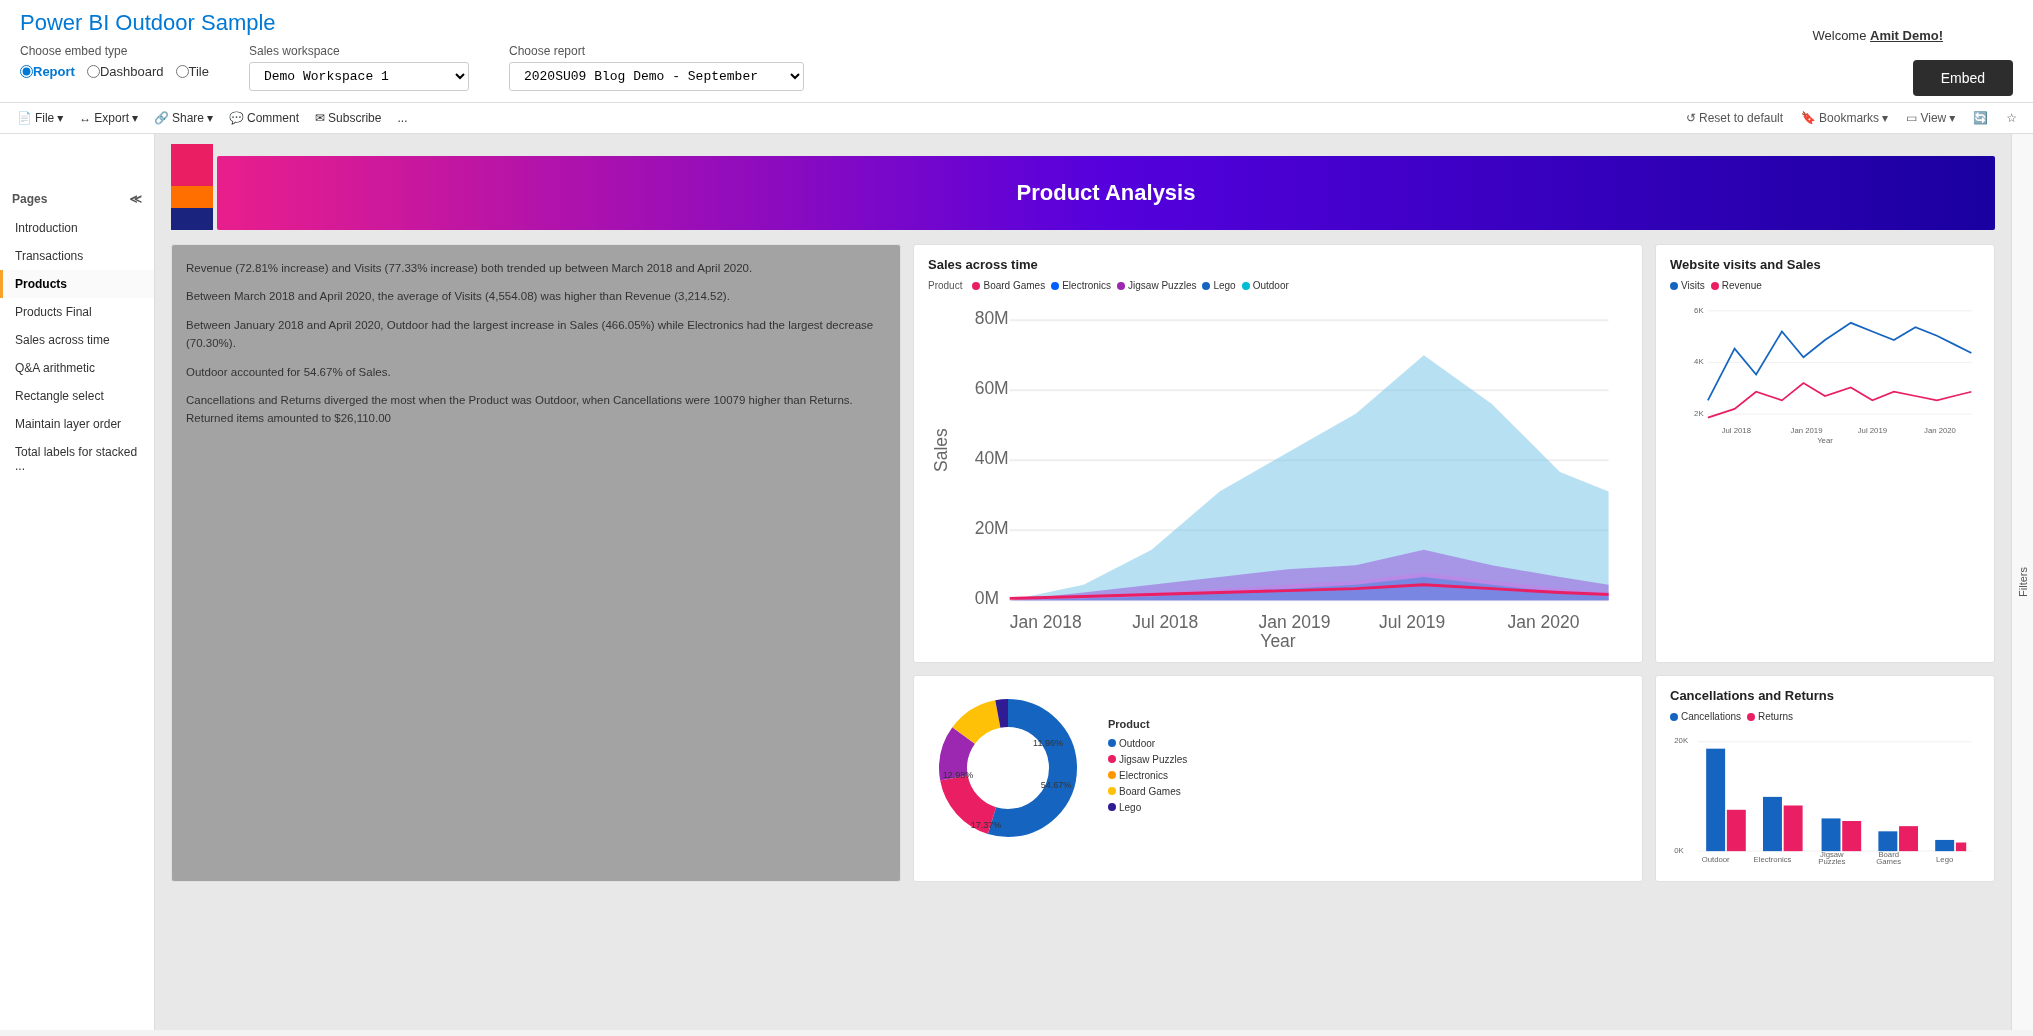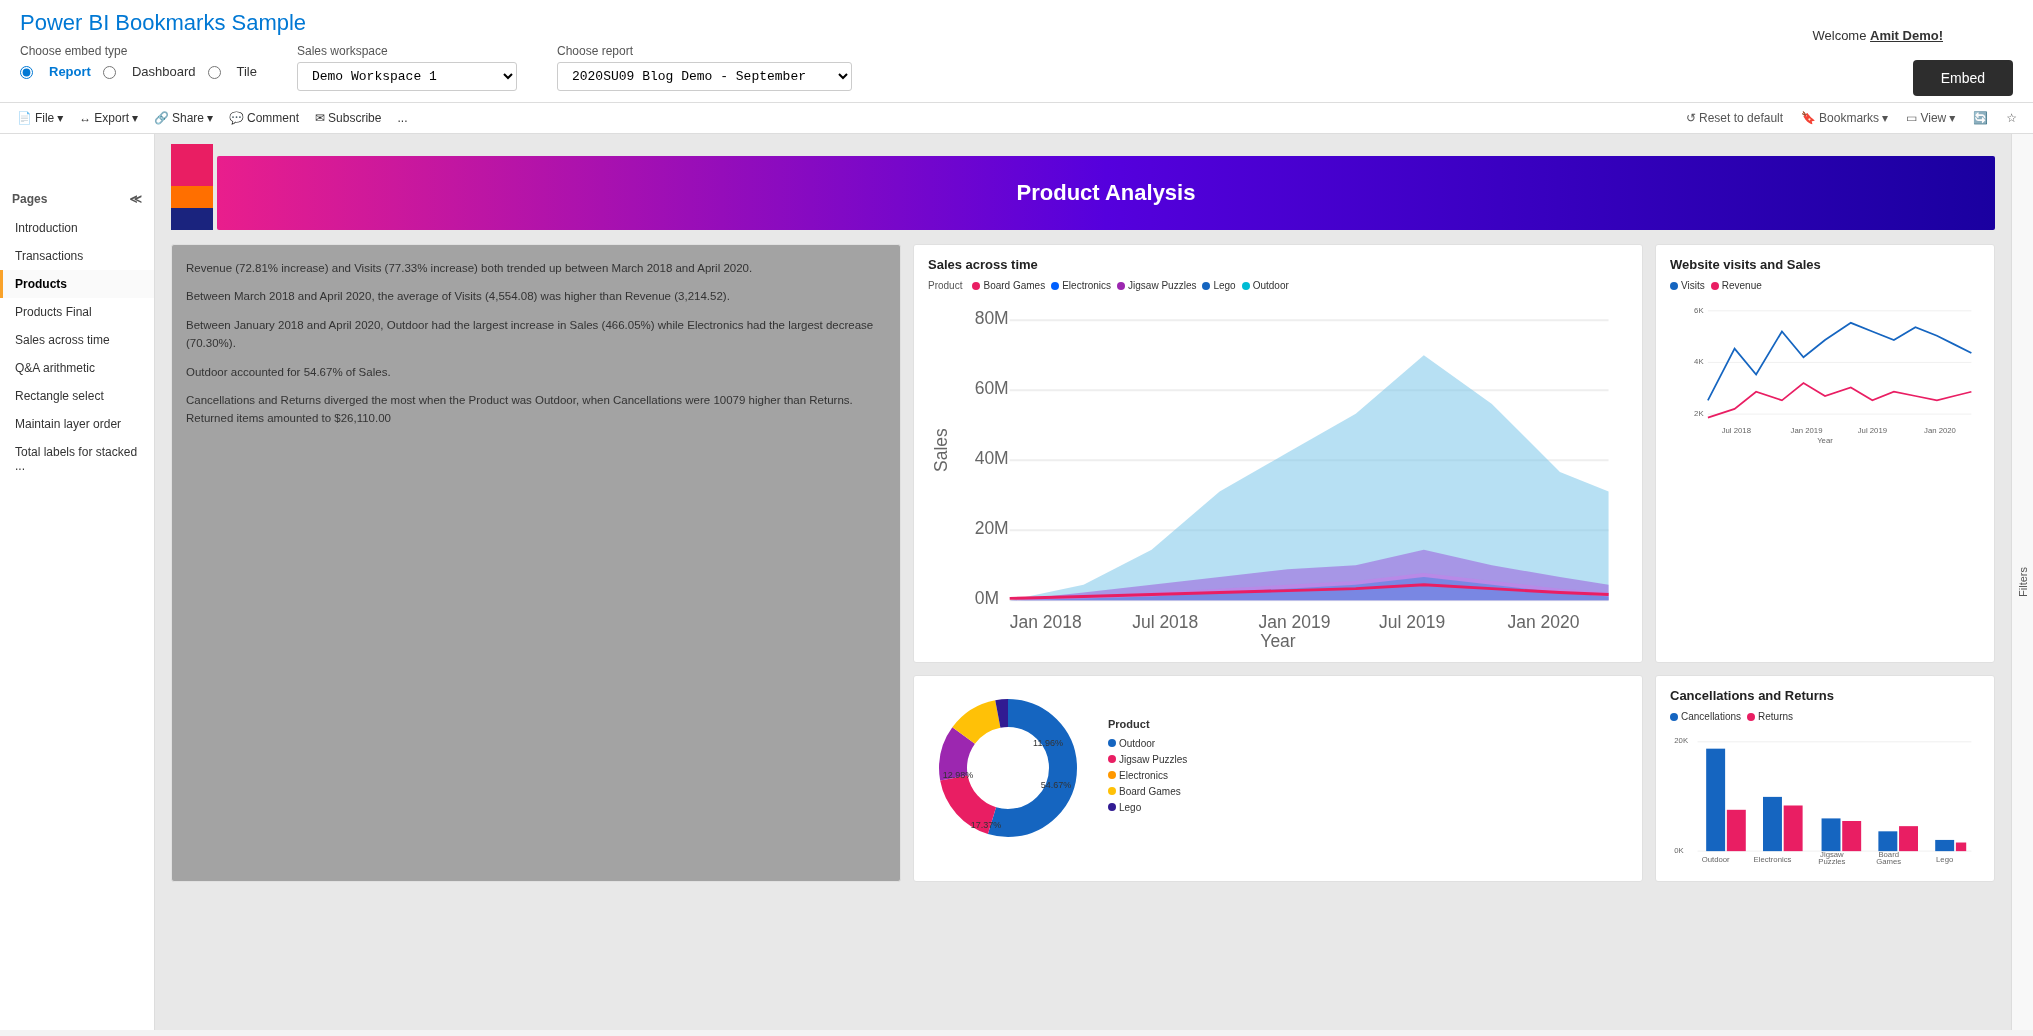--- a/index.html
+++ b/index.html
@@ -3,21 +3,21 @@
   <meta charset="utf-8">
   <style>
     * { box-sizing: border-box; margin: 0; padding: 0; }
     body { font-family: 'Segoe UI', Arial, sans-serif; background: #f3f3f3; font-size: 13px; color: #333; }
 
     
     .top-header { background: #fff; padding: 10px 20px 6px 20px; border-bottom: 1px solid #ddd; }
     .app-title { color: #0078d4; font-size: 22px; font-weight: 300; margin-bottom: 8px; }
     .choose-label { color: #555; font-size: 12px; }
     .radio-group { display: flex; align-items: center; gap: 12px; }
-    .radio-item { display: flex; align-items: flex-end; gap: 16px; font-size: 13px; cursor: pointer; }
+    .radio-item { display: flex; align-items: center; gap: 0; font-size: 13px; cursor: pointer; }
     .radio-item input { accent-color: #0078d4; }
     .radio-item.selected { font-weight: 600; color: #0078d4; }
     .selector-group { display: flex; flex-direction: column; gap: 4px; }
     .selector-group label { font-size: 12px; color: #555; }
     .selector-group select { border: 1px solid #ccc; border-radius: 3px; padding: 5px 28px 5px 10px; font-size: 13px; background: #fff; min-width: 220px; appearance: auto; font-family: Liberation Mono, monospace; }
 
     .embed-btn { margin-left: auto; background: #2d2d2d; color: #fff; border: none; border-radius: 4px; padding: 10px 28px; font-size: 14px; cursor: pointer; align-self: flex-end; }
 
     .welcome-text { position: absolute; top: 28px; right: 90px; font-size: 13px; color: #333; }
     .welcome-text strong { font-weight: 700; text-decoration: underline; }
@@ -69,21 +69,21 @@
     .donut-row { display: flex; align-items: center; gap: 20px; }
 
     .chart-axis-label { font-size: 9px; fill: #666; }
   </style>
 </head>
 <body>
 
 <div style="position:relative;">
 
   <div class="top-header">
-    <div class="app-title">Power BI Bookmarks Sample</div>
+    <div class="app-title">Power BI Outdoor Sample</div>
     <div style="display:flex; align-items:flex-start; gap:40px;">
       <div>
         <div class="choose-label">Choose embed type</div>
         <div class="radio-group" style="margin-top:6px;">
           <label class="radio-item selected">
             <input type="radio" name="embed_type" checked="" style=""> 
               <span>Report</span>
           </label>
           <label class="radio-item">
             <input type="radio" name="embed_type" style=""> 

